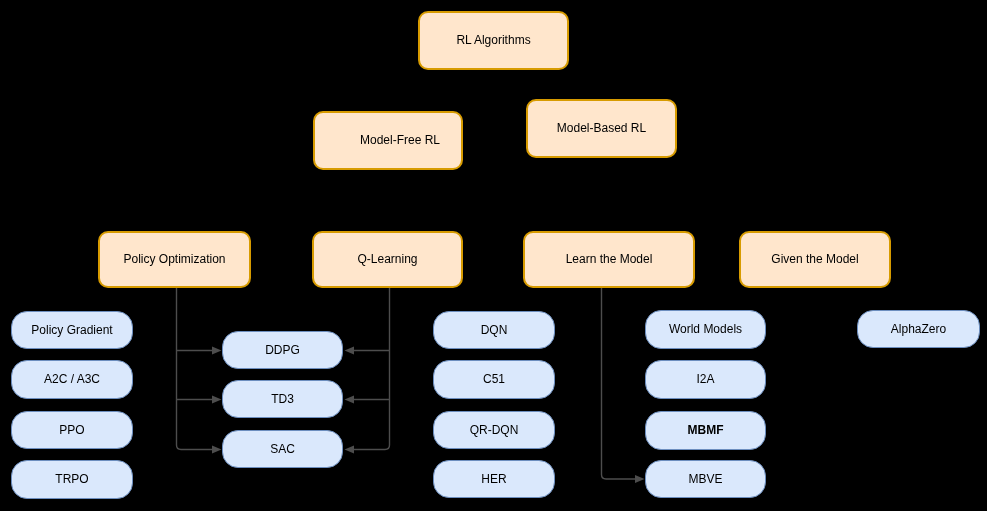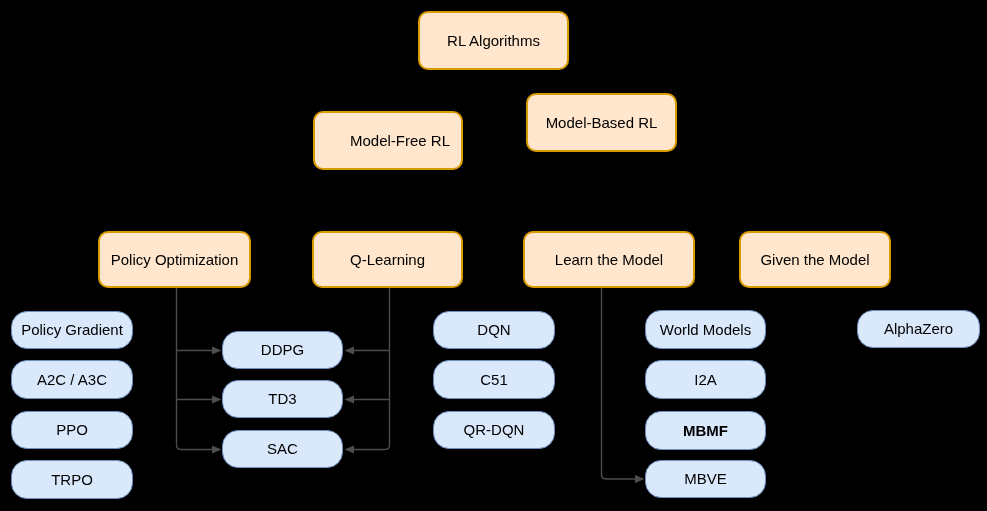--- a/index.html
+++ b/index.html
@@ -11,41 +11,41 @@
     --connector:#4D4D4D;
     --text:#000000;
   }
   html,body{margin:0;padding:0;background:var(--background);}
   #canvas{
     position:relative;width:987px;height:511px;background:var(--background);
     font-family:"Liberation Sans",sans-serif;overflow:hidden;
   }
   .node{
     position:absolute;display:flex;align-items:center;justify-content:center;
-    box-sizing:border-box;font-size:15px;color:var(--text);text-align:center;
+    box-sizing:border-box;font-size:12px;color:var(--text);text-align:center;
     white-space:nowrap;line-height:1.2;
   }
   .cat{
     background:var(--category-fill);
     border:2px solid var(--category-border);
     border-radius:10px;
   }
   .leaf{
     background:var(--leaf-fill);
     border:1.5px solid var(--leaf-border);
     border-radius:16px;
   }
   .edges{position:absolute;left:0;top:0;pointer-events:none;}
   .edge-line{stroke:var(--connector);stroke-width:1.4;fill:none;}
   .edge-arrow{fill:var(--connector);stroke:none;}
 
   
   .n-rl     {left:418px;top:11px; width:151px;height:59px;}
   .n-mfree  {left:313px;top:111px;width:150px;height:59px;padding-left:24px;}
-  .n-mbased {left:526px;top:93px;width:151px;height:59px;}
+  .n-mbased {left:526px;top:99px;width:151px;height:59px;}
   .n-popt   {left:98px; top:231px;width:153px;height:57px;}
   .n-qlearn {left:312px;top:231px;width:151px;height:57px;}
   .n-learn  {left:523px;top:231px;width:172px;height:57px;}
   .n-given  {left:739px;top:231px;width:152px;height:57px;}
   .n-pg     {left:11px; top:311px;width:122px;height:38px;}
   .n-a2c    {left:11px; top:360px;width:122px;height:39px;}
   .n-ppo    {left:11px; top:411px;width:122px;height:38px;}
   .n-trpo   {left:11px; top:460px;width:122px;height:39px;}
   .n-ddpg   {left:222px;top:331px;width:121px;height:38px;}
   .n-td3    {left:222px;top:380px;width:121px;height:38px;}
@@ -102,19 +102,20 @@
   <div class="node leaf n-pg">Policy Gradient</div>
   <div class="node leaf n-a2c">A2C / A3C</div>
   <div class="node leaf n-ppo">PPO</div>
   <div class="node leaf n-trpo">TRPO</div>
   <div class="node leaf n-ddpg">DDPG</div>
   <div class="node leaf n-td3">TD3</div>
   <div class="node leaf n-dqn">DQN</div>
   <div class="node leaf n-sac">SAC</div>
   <div class="node leaf n-c51">C51</div>
   <div class="node leaf n-qrdqn">QR-DQN</div>
+  <div class="node leaf n-her">HER</div>
   <div class="node leaf n-wm">World Models</div>
   <div class="node leaf n-i2a">I2A</div>
   <div class="node leaf n-mbmf">MBMF</div>
   <div class="node leaf n-mbve">MBVE</div>
   <div class="node leaf n-az">AlphaZero</div>
 
 </div>
 
 </body></html>

